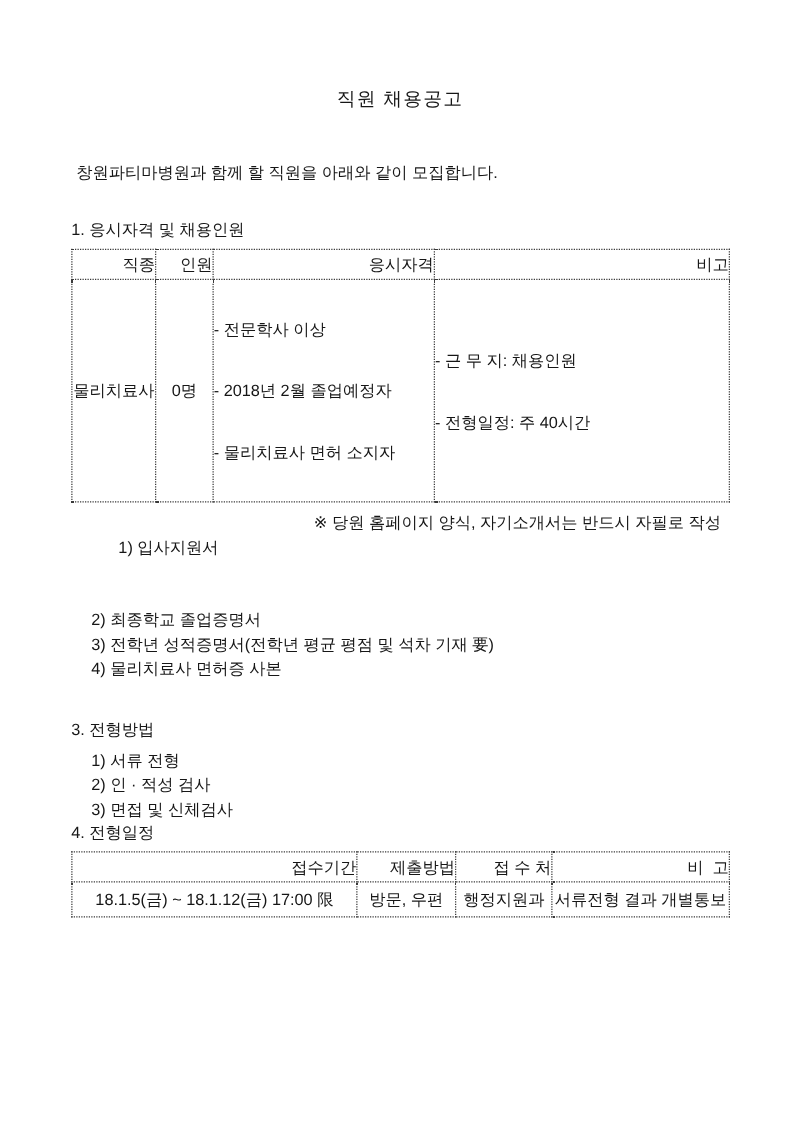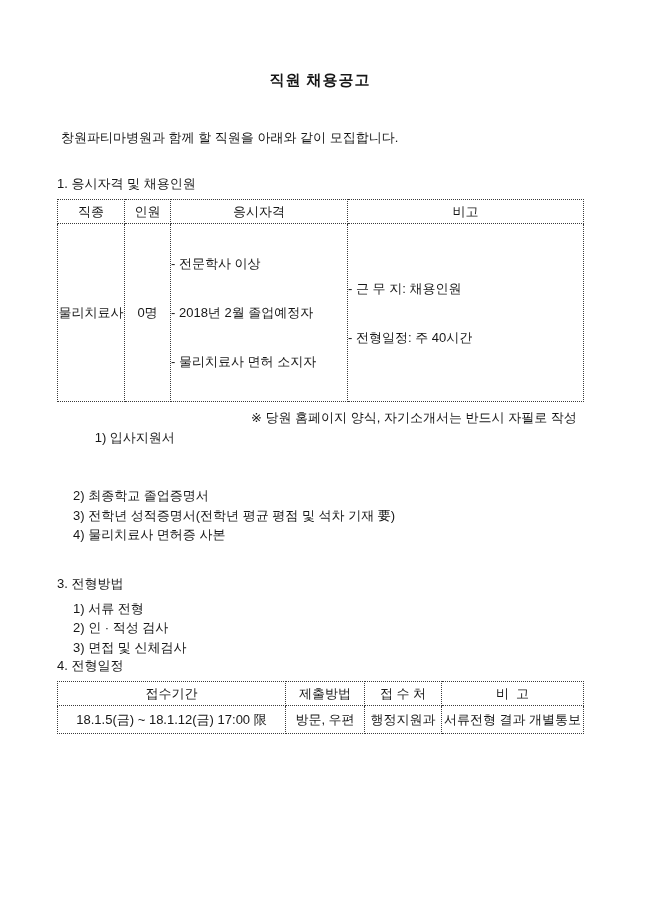--- a/index.html
+++ b/index.html
@@ -11,21 +11,21 @@
     background: #ffffff;
     color: #161616;
     font-family: "Liberation Sans", "DejaVu Sans", sans-serif;
     font-size: 13px;
     padding: 70px 62px 0 57px;
     overflow: hidden;
   }
   .title {
     margin: 0;
     font-size: 15px;
-    font-weight: bold;
+    font-weight: normal;
     text-align: center;
     letter-spacing: 1px;
     line-height: 19px;
   }
   .intro {
     margin: 40px 0 0 4px;
     line-height: 18px;
     white-space: pre;
   }
   .sec-heading {
@@ -43,21 +43,21 @@
     margin-top: 6px;
   }
   table.dotted th, table.dotted td {
     border: 1px dotted #3a3a3a;
     padding: 0;
     white-space: pre;
     overflow: hidden;
   }
   table.dotted th {
     font-weight: normal;
-    text-align: center;
+    text-align: right;
     height: 23px;
   }
   td.center { text-align: center; vertical-align: middle; }
   td.lines { vertical-align: middle; padding: 2px 4px 2px 6px; }
   td.lines div { line-height: 19px; }
   .t1-body td { height: 61px; }
   .t2 th { height: 25px; }
   .t2 td { height: 27px; text-align: center; vertical-align: middle; }
   .list { margin: 6px 0 0 16px; }
   .list-item { line-height: 19.5px; white-space: pre; position: relative; }

